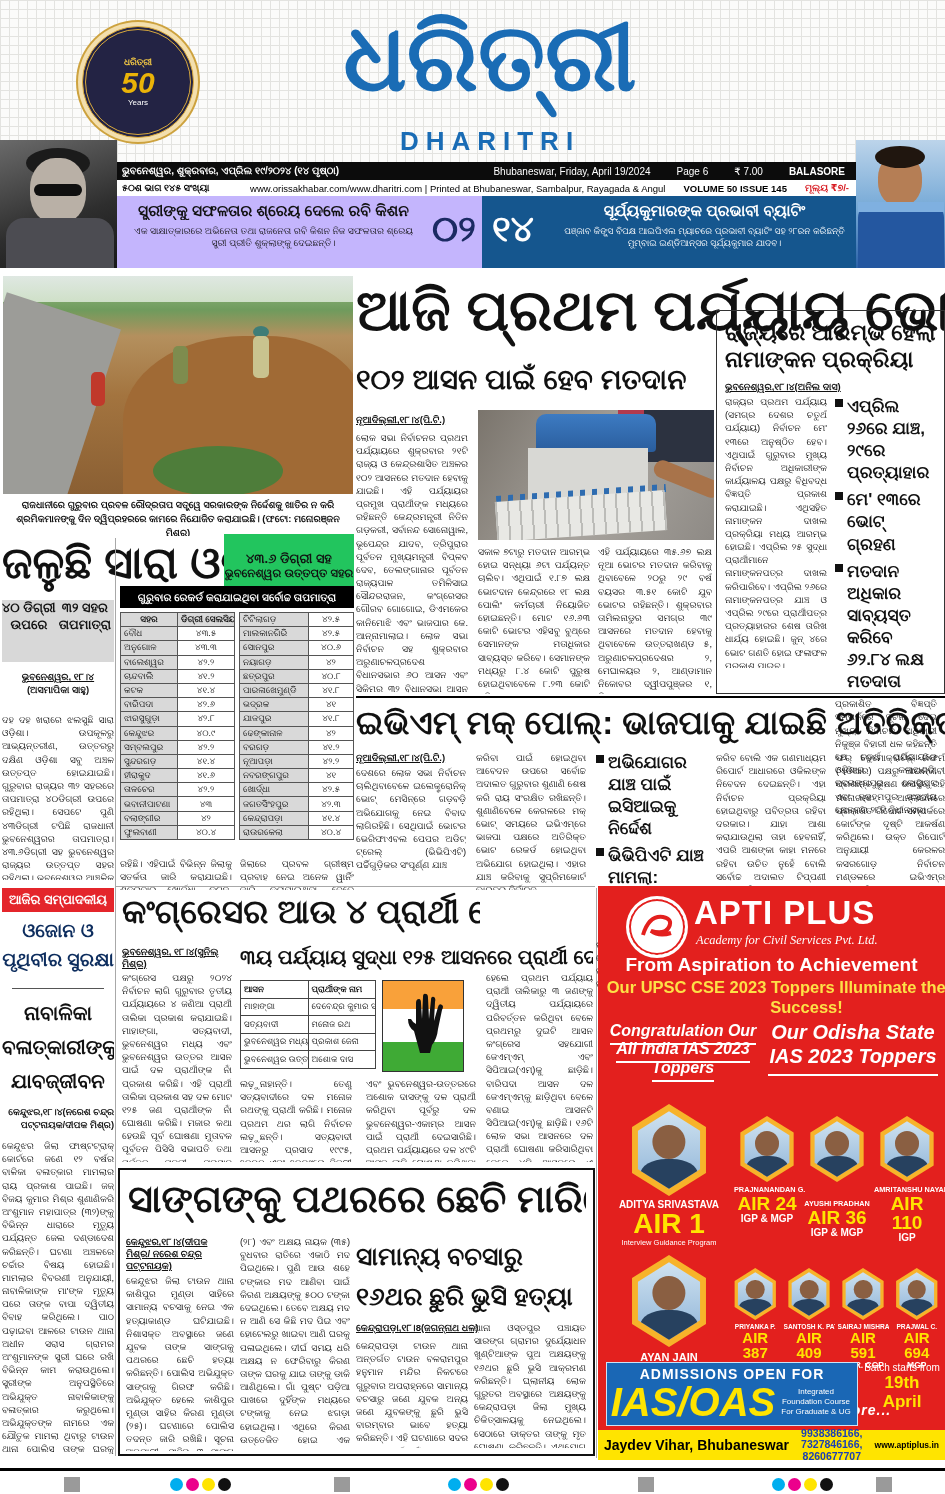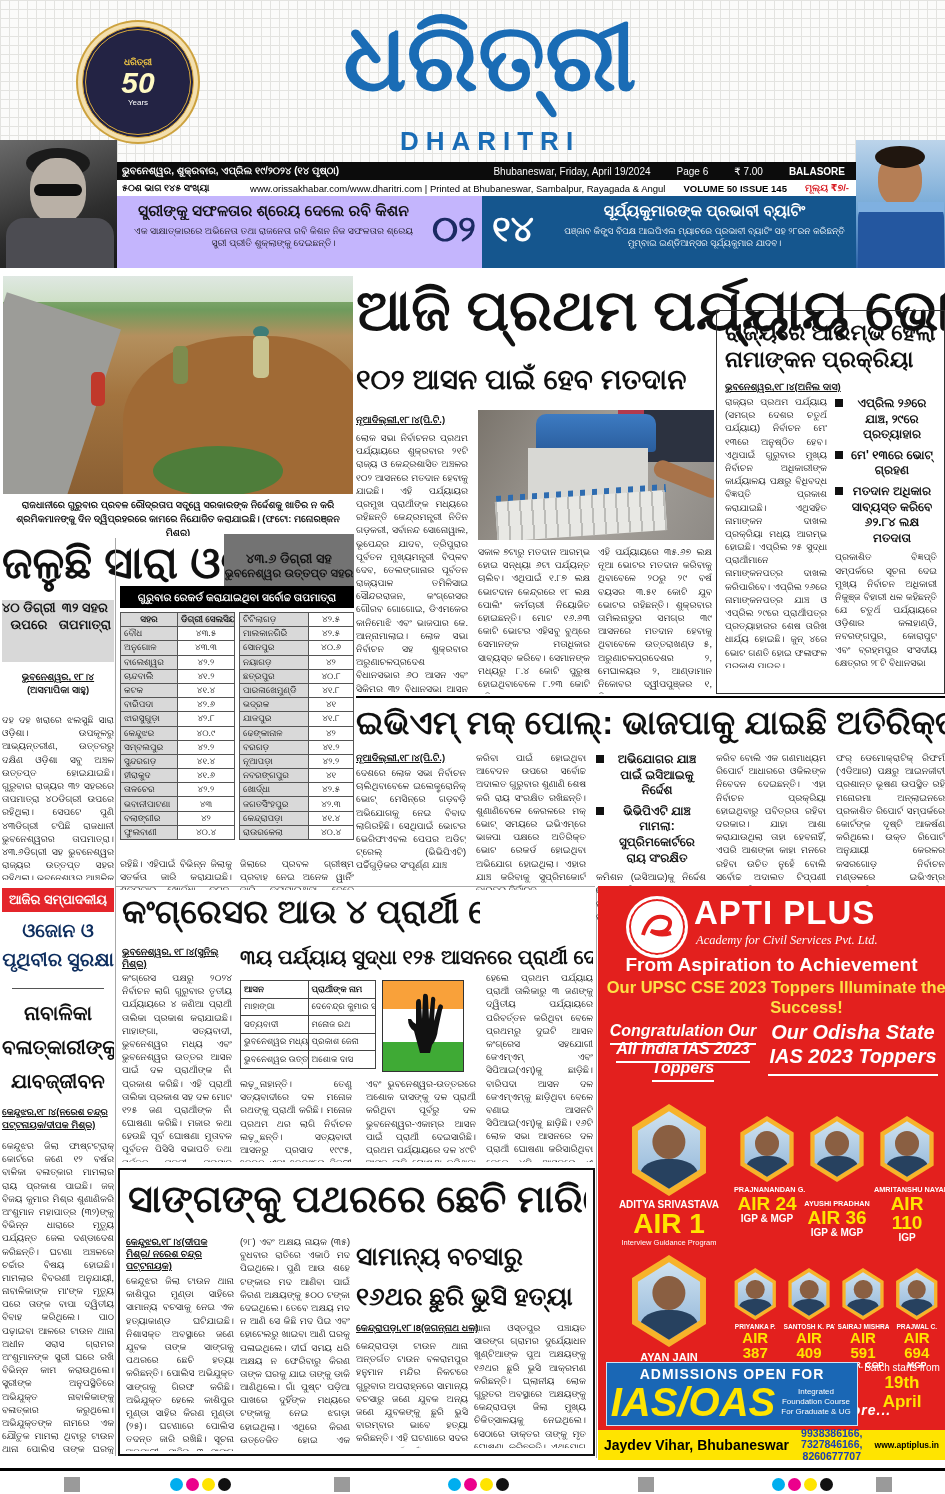--- a/index.html
+++ b/index.html
@@ -13,21 +13,21 @@
   .clip{overflow:hidden;white-space:nowrap;}
 
   
   #masthead{left:0;top:0;width:945px;height:162px;
     background-image:linear-gradient(#e3e3e0 1px,transparent 1px),linear-gradient(90deg,#e3e3e0 1px,transparent 1px);
     background-size:9px 9px;background-color:#fbfbfa;}
   #emblem{left:82px;top:26px;width:104px;height:104px;border-radius:50%;background:#232344;
     border:4px double #d9a93c;box-shadow:0 0 0 4px #f3dfae,0 0 0 6px #cda23e;
     display:flex;flex-direction:column;align-items:center;justify-content:center;color:#f4c945;}
   #emblem .e1{font-size:9px;font-weight:bold;}
-  #emblem .e2{font-size:30px;font-weight:bold;font-style:italic;line-height:1;color:#fef9c3;}
+  #emblem .e2{font-size:30px;font-weight:bold;font-style:italic;line-height:1;color:#eab308;}
   #emblem .e3{font-size:8px;color:#fff;}
   #logo-odia{left:250px;top:2px;width:480px;height:124px;font-size:94px;font-weight:bold;color:#1a6cb5;
     text-align:center;line-height:1.2;overflow:hidden;white-space:nowrap;}
   #logo-latin{left:250px;top:126px;width:480px;height:32px;font-size:26px;font-weight:bold;color:#1a6cb5;
     letter-spacing:7px;text-align:center;}
 
   
   #strip1{left:0;top:162px;width:945px;height:18px;background:#0c0c0c;color:#fff;display:flex;align-items:center;
     font-size:10px;padding-left:122px;box-sizing:border-box;}
   #strip1 .sp{margin-right:26px;white-space:nowrap;}
@@ -89,30 +89,30 @@
   #evm-photo .shirt{position:absolute;right:70px;top:0;width:26px;height:46px;background:#b23a4e;}
   #lead-col1{left:356px;top:432px;width:112px;height:262px;}
   #lead-col2{left:478px;top:546px;width:112px;height:148px;}
   #lead-col3{left:598px;top:546px;width:114px;height:148px;}
 
   
   #nombox{left:716px;top:310px;width:229px;height:384px;border:1px solid #333;box-sizing:border-box;padding:8px 7px 4px 8px;}
   #nombox h2{margin:0;font-size:22.5px;line-height:1.2;height:62px;overflow:hidden;}
   #nom-cols{display:flex;gap:8px;margin-top:1px;}
   #nom-cols .c{width:50%;height:272px;}
-  .bullet{display:flex;gap:4px;font-size:12px;font-weight:bold;line-height:1.3;margin-bottom:5px;text-align:center;}
+  .bullet{display:flex;gap:4px;font-size:17px;font-weight:bold;line-height:1.3;margin-bottom:5px;}
   .bullet .sq{width:8px;height:8px;background:#111;margin-top:3px;flex:none;}
 
   
   .hrule{background:#000;}
   .vrule{background:#a8a8a8;}
 
   
   #weather-head{left:2px;top:534px;width:222px;height:60px;font-size:44px;font-weight:bold;line-height:1.3;}
-  #weather-boxr{left:224px;top:534px;width:130px;height:62px;background:#737373;display:flex;flex-direction:column;justify-content:center;text-align:center;font-weight:bold;}
+  #weather-boxr{left:224px;top:534px;width:130px;height:62px;background:#22c55e;display:flex;flex-direction:column;justify-content:center;text-align:center;font-weight:bold;}
   #weather-boxr .l1{font-size:13px;} #weather-boxr .l2{font-size:11.5px;}
   #weather-boxl{left:2px;top:600px;width:112px;height:62px;background:#d8d8d8;display:flex;flex-direction:row;justify-content:center;text-align:center;font-weight:bold;font-size:13px;line-height:1.3;}
   #weather-dl{left:2px;top:670px;width:112px;text-align:center;font-size:9.5px;font-weight:bold;line-height:1.4;}
   #weather-dl .u{text-decoration:underline;}
   #weather-lead{left:2px;top:714px;width:112px;height:166px;}
   #temp-title{left:120px;top:586px;width:234px;height:22px;background:#000;color:#fff;font-size:10.5px;font-weight:bold;text-align:center;line-height:22px;overflow:hidden;white-space:nowrap;}
   .ttab{border-collapse:collapse;width:115px;font-size:8.8px;table-layout:fixed;}
   .ttab td{border:1px solid #555;padding:0 3px;height:13.2px;overflow:hidden;white-space:nowrap;}
   .ttab .c{background:#d9d9d9;width:62px;}
   .ttab .v{text-align:center;background:#fff;}
@@ -123,21 +123,21 @@
 
   
   #evm-headline{left:356px;top:700px;width:589px;height:48px;font-size:33px;font-weight:bold;line-height:1.4;}
   .evm-col{top:752px;width:110px;height:138px;}
 
   
   #ed-badge{left:2px;top:888px;width:112px;height:24px;background:#e4252b;color:#fff;font-size:13px;font-weight:bold;text-align:center;line-height:24px;overflow:hidden;white-space:nowrap;}
   #ed-title{left:2px;top:916px;width:112px;height:64px;font-size:19px;font-weight:bold;color:#0d2d5e;text-align:center;line-height:1.55;overflow:hidden;}
   #ed-rule{left:12px;top:988px;width:92px;height:1px;background:#555;}
   #ed-headline{left:2px;top:996px;width:112px;height:106px;font-size:20px;font-weight:bold;text-align:center;line-height:1.7;overflow:hidden;}
-  #ed-dl{left:2px;top:1106px;width:112px;text-align:left;font-size:9.3px;font-weight:bold;text-decoration:underline;line-height:1.4;height:30px;overflow:hidden;}
+  #ed-dl{left:2px;top:1106px;width:112px;text-align:right;font-size:9.3px;font-weight:bold;line-height:1.4;height:30px;overflow:hidden;}
   #ed-body{left:2px;top:1140px;width:112px;height:314px;}
 
   
   #cg-headline{left:122px;top:888px;width:358px;height:50px;font-size:33px;font-weight:bold;line-height:1.45;}
   #cg-dl{left:122px;top:946px;width:112px;height:24px;overflow:hidden;}
   #cg-subhead{left:240px;top:942px;width:353px;height:32px;font-size:20px;font-weight:bold;line-height:1.55;}
   #cg-table{left:240px;top:980px;}
   .cgtab{border-collapse:collapse;width:136px;font-size:8.6px;table-layout:fixed;}
   .cgtab td{border:1px solid #444;padding:0 3px;height:16.5px;overflow:hidden;white-space:nowrap;}
   .cgtab .hd{font-weight:bold;}

